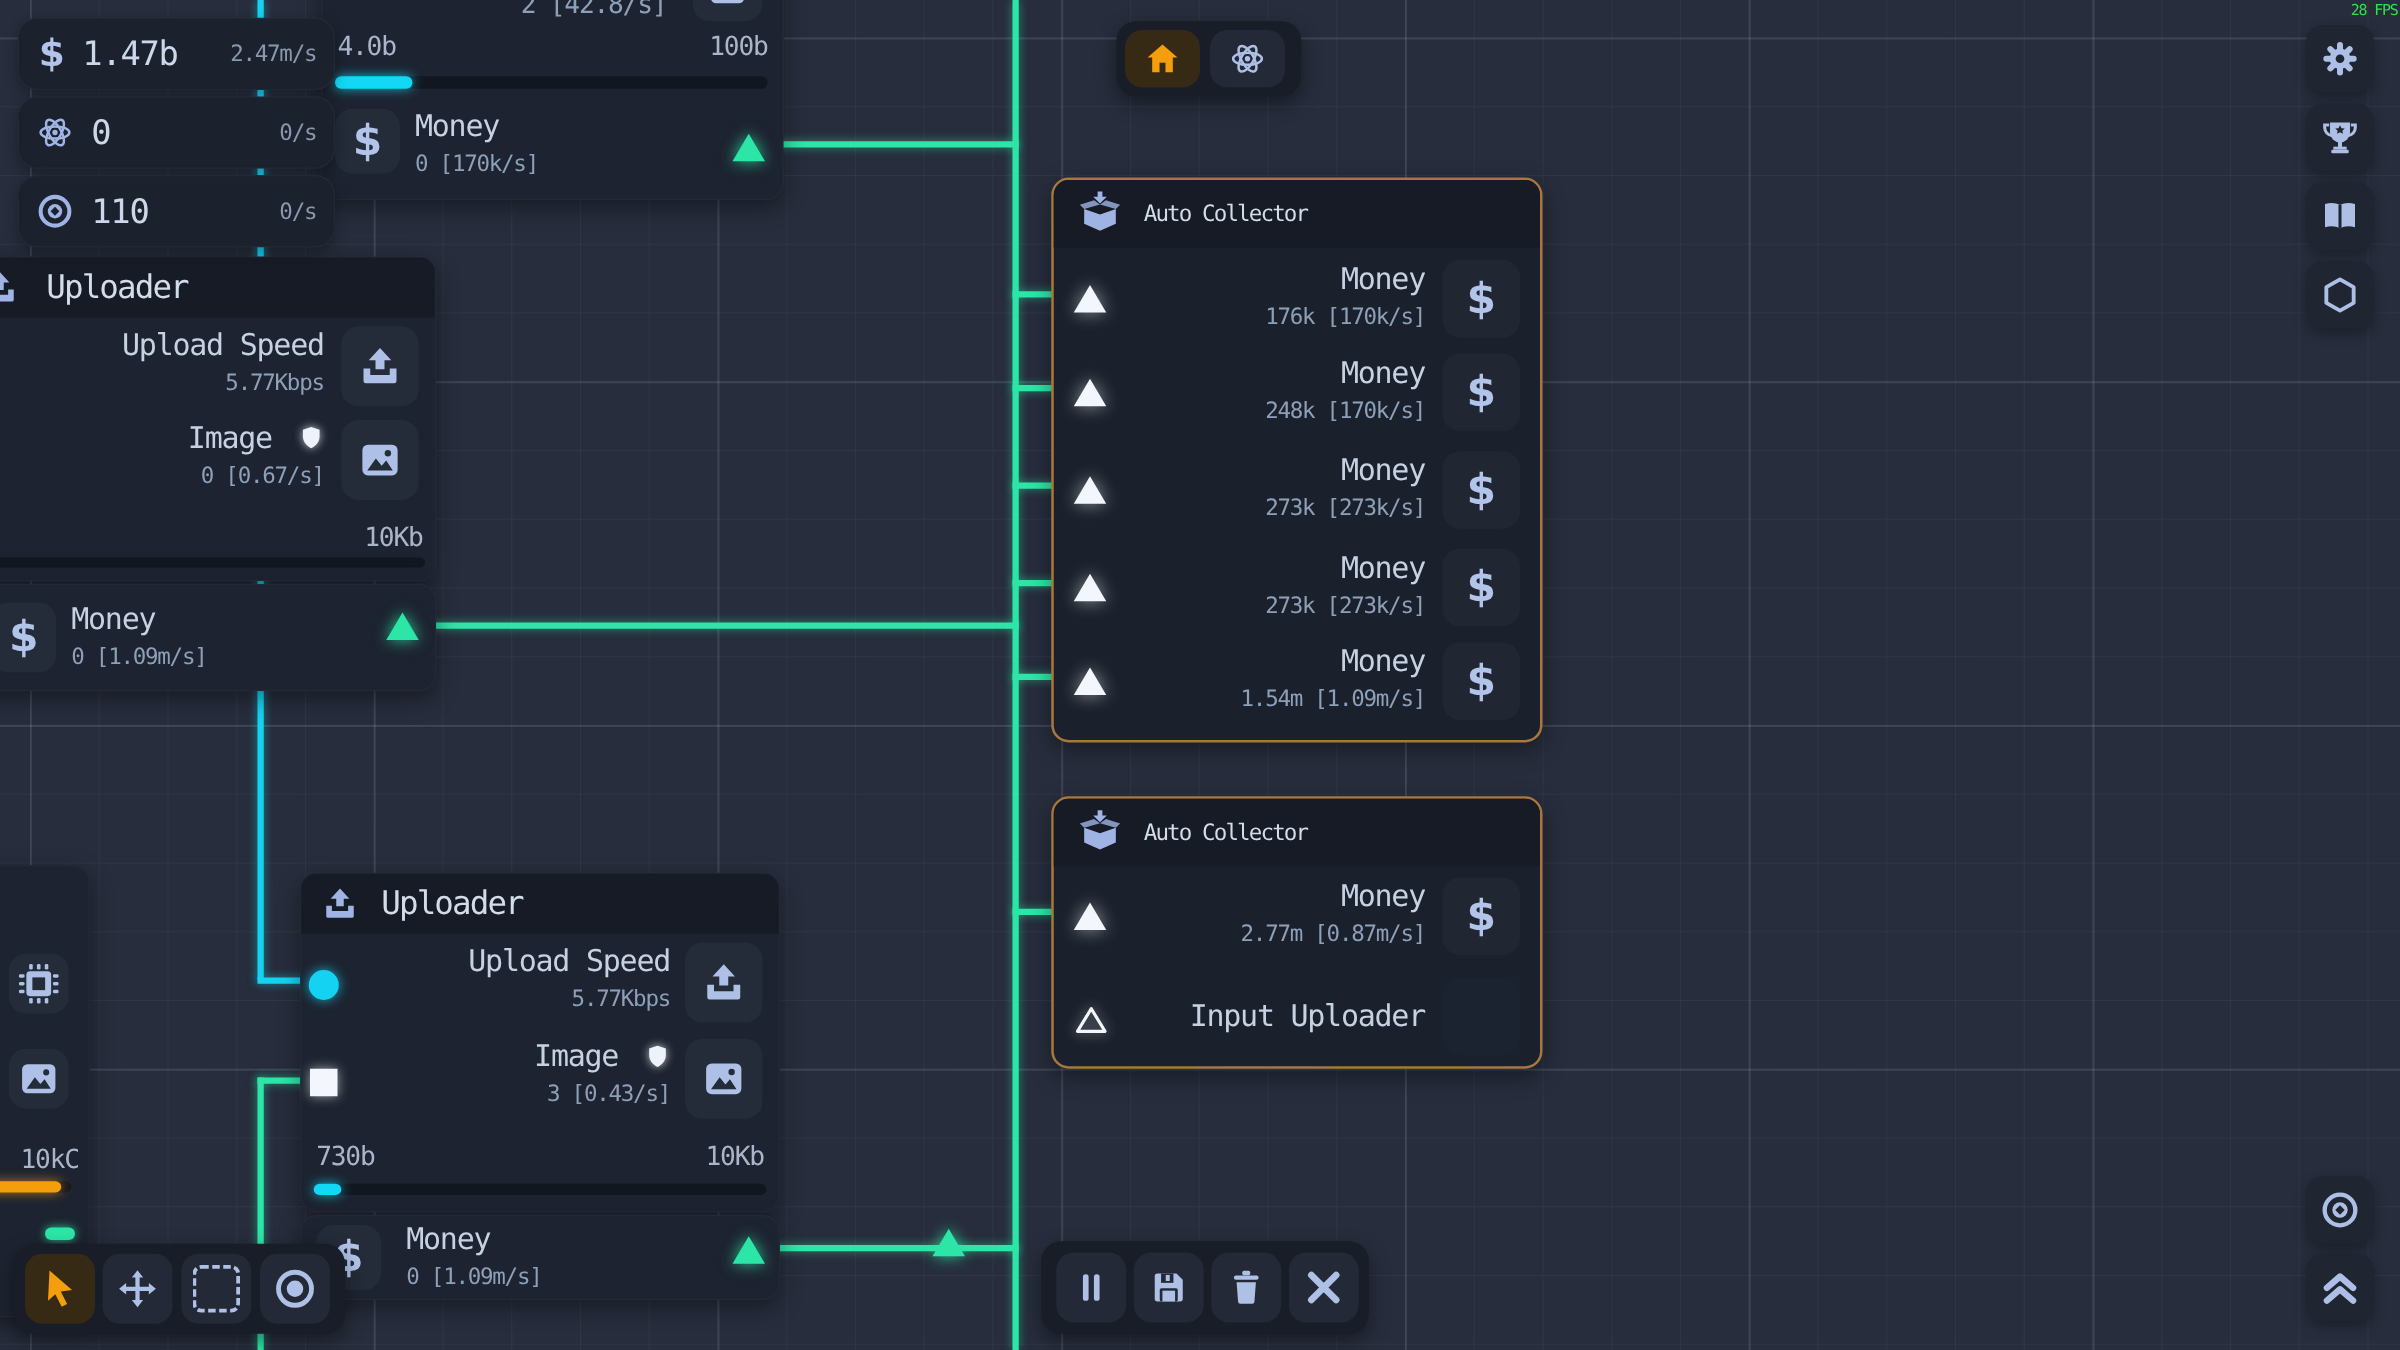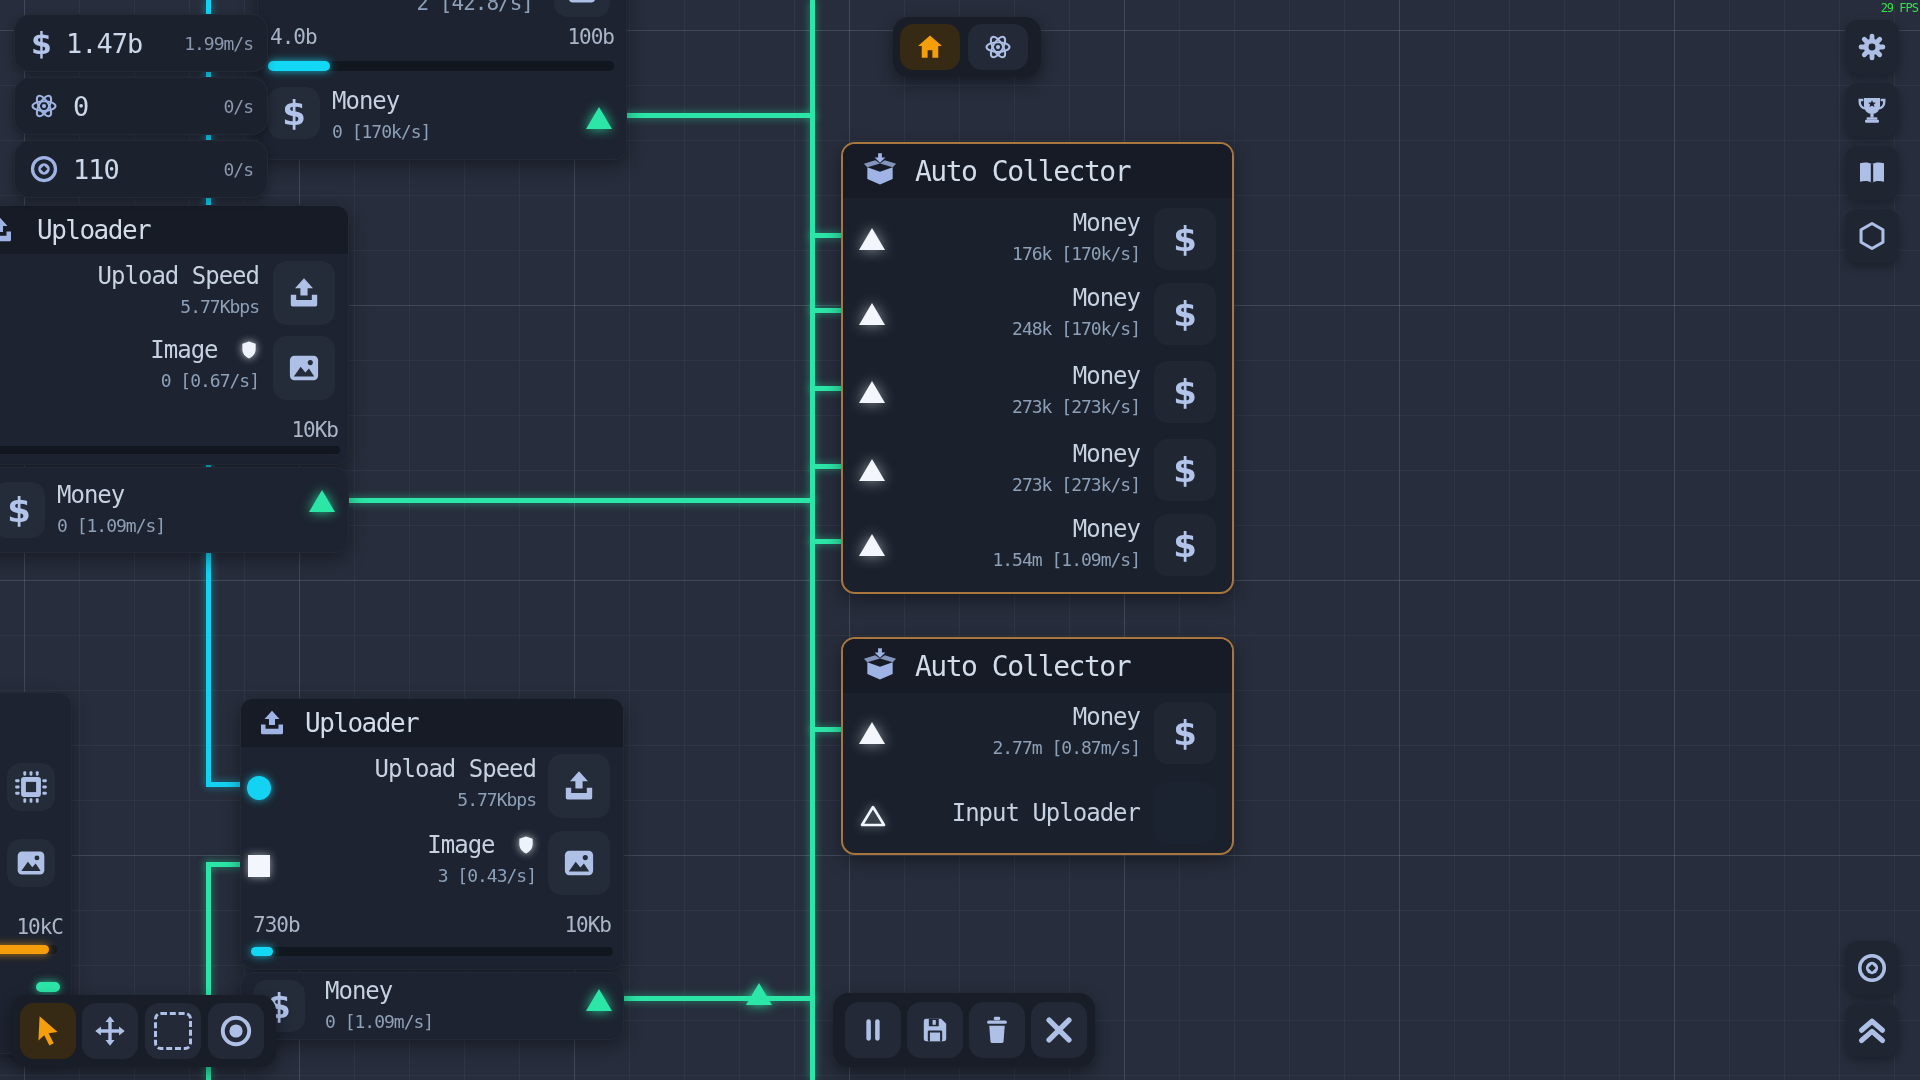--- a/index.html
+++ b/index.html
@@ -12,21 +12,21 @@
       linear-gradient(rgba(190,205,230,0.05) 1px, transparent 1px),
       linear-gradient(90deg, rgba(190,205,230,0.05) 1px, transparent 1px);
     background-size:275px 275px,275px 275px,55px 55px,55px 55px;
     background-position:24px 30px,24px 30px,24px 30px,24px 30px;}
   .abs{position:absolute;}
   .panel{position:absolute;background:#1d2330;border-radius:14px;z-index:5;
     box-shadow:0 6px 18px rgba(0,0,0,.38);border:1px solid rgba(255,255,255,.03);}
   .panel.collector{background:#1b212c;border:2px solid #a9763e;}
   .hdr{position:absolute;left:0;right:0;top:0;background:#161b26;
     border-radius:12px 12px 0 0;display:flex;align-items:center;}
-  .title{font-size:28px;color:#d3dce9;letter-spacing:-1.5px;white-space:nowrap;}
+  .title{font-size:18px;color:#d3dce9;letter-spacing:-1.5px;white-space:nowrap;}
   .lbl{font-size:24px;color:#c6d1e1;letter-spacing:-1px;line-height:28px;white-space:nowrap;}
   .val{font-size:18px;color:#8da0b8;letter-spacing:-1px;line-height:26px;margin-top:4px;white-space:nowrap;}
   .rtext{position:absolute;text-align:right;}
   .ltext{position:absolute;text-align:left;}
   .cap{position:absolute;font-size:21px;color:#aab6c8;letter-spacing:-1px;}
   .btn{position:absolute;background:#242b39;border-radius:14px;display:flex;
     align-items:center;justify-content:center;color:#aec0e6;}
   .dg{font-family:"DejaVu Sans",sans-serif;font-weight:bold;font-size:34px;color:#b2c4ea;}
   .pill{position:absolute;left:14px;width:252px;height:56px;background:#1c222d;
     border-radius:16px;display:flex;align-items:center;z-index:6;
@@ -77,21 +77,21 @@
   <div class="wire" style="left:810px;top:308px;width:35px;height:5px"></div>
   <div class="wire" style="left:810px;top:386px;width:35px;height:5px"></div>
   <div class="wire" style="left:810px;top:464px;width:35px;height:5px"></div>
   <div class="wire" style="left:810px;top:539px;width:35px;height:5px"></div>
   <div class="wire" style="left:810px;top:727px;width:35px;height:5px"></div>
   <div class="tri teal" style="left:746px;top:983px;z-index:3"></div>
 
   <div class="pill" style="top:14px">
     <span class="dg" style="margin-left:16px;font-size:30px">$</span>
     <span class="pv">1.47b</span>
-    <span class="pr">1.99m/s</span>
+    <span class="pr">2.47m/s</span>
   </div>
   <div class="pill" style="top:77px">
     <span class="hicon" style="margin-left:14px">
       <svg viewBox="0 0 24 24" width="30" height="30" fill="none" stroke="currentColor" stroke-width="1.6">
           <ellipse cx="12" cy="12" rx="9.2" ry="3.9"></ellipse>
           <ellipse cx="12" cy="12" rx="9.2" ry="3.9" transform="rotate(60 12 12)"></ellipse>
           <ellipse cx="12" cy="12" rx="9.2" ry="3.9" transform="rotate(120 12 12)"></ellipse>
           <circle cx="12" cy="12" r="1.7" fill="currentColor" stroke="none"></circle>
         </svg>
     </span>
@@ -517,15 +517,15 @@
   </div>
   <div class="sidebtn" style="top:1003px">
     <span>
       <svg viewBox="0 0 24 24" width="34" height="34" fill="none" stroke="currentColor" stroke-width="3.6" stroke-linejoin="round" stroke-linecap="round">
           <path d="M4.6 12.2 L12 5.8 L19.4 12.2"></path>
           <path d="M4.6 19.4 L12 13 L19.4 19.4"></path>
         </svg>
     </span>
   </div>
 
-  <div class="fps">29 FPS</div>
+  <div class="fps">28 FPS</div>
 
 </div>
 
 </body></html>

